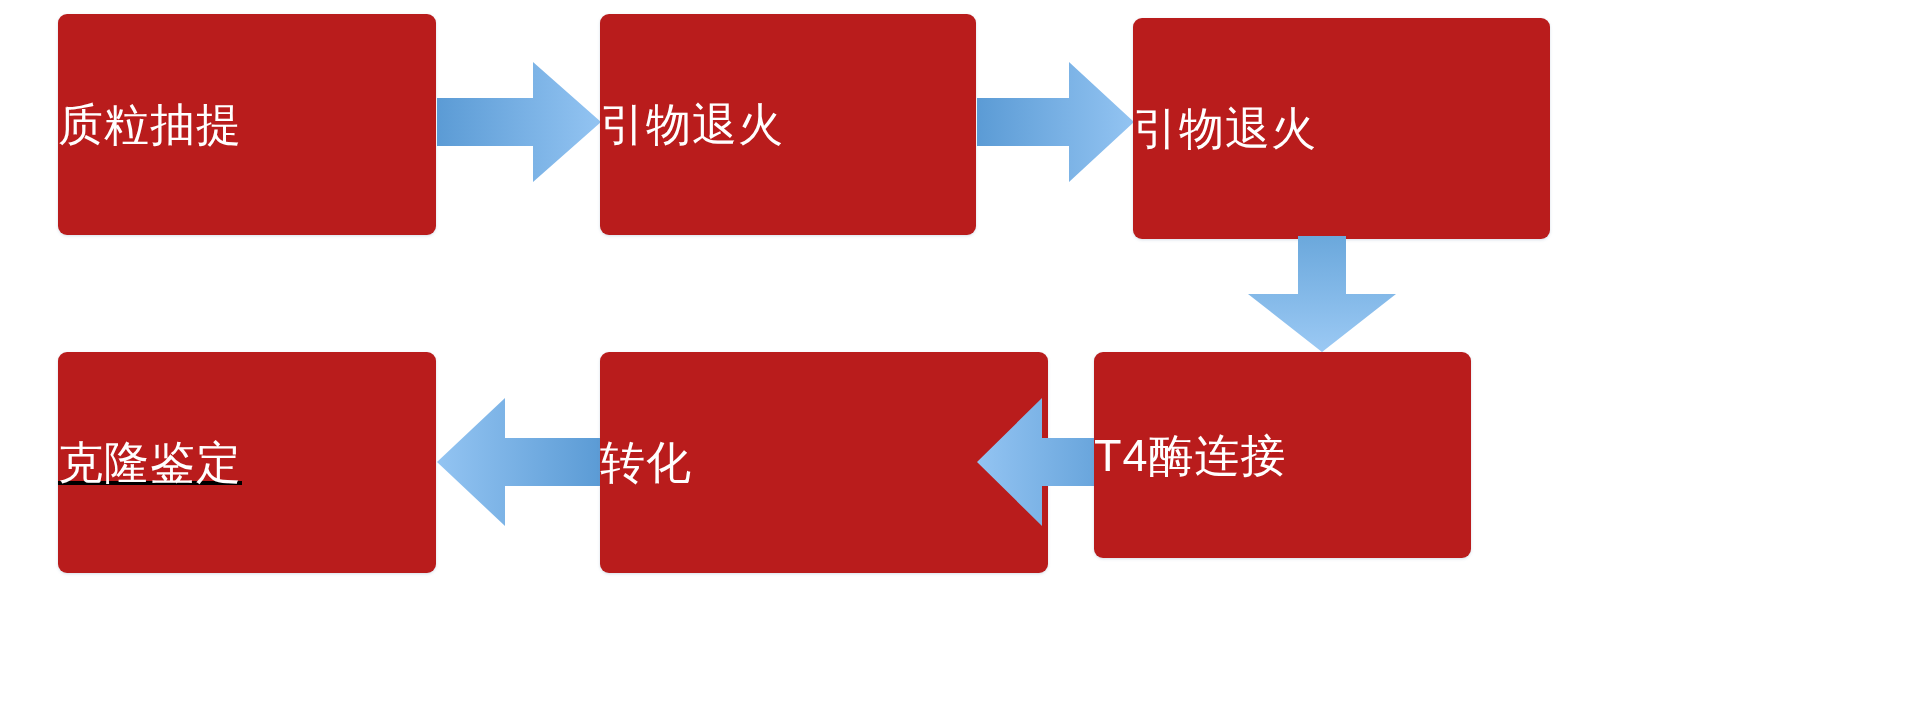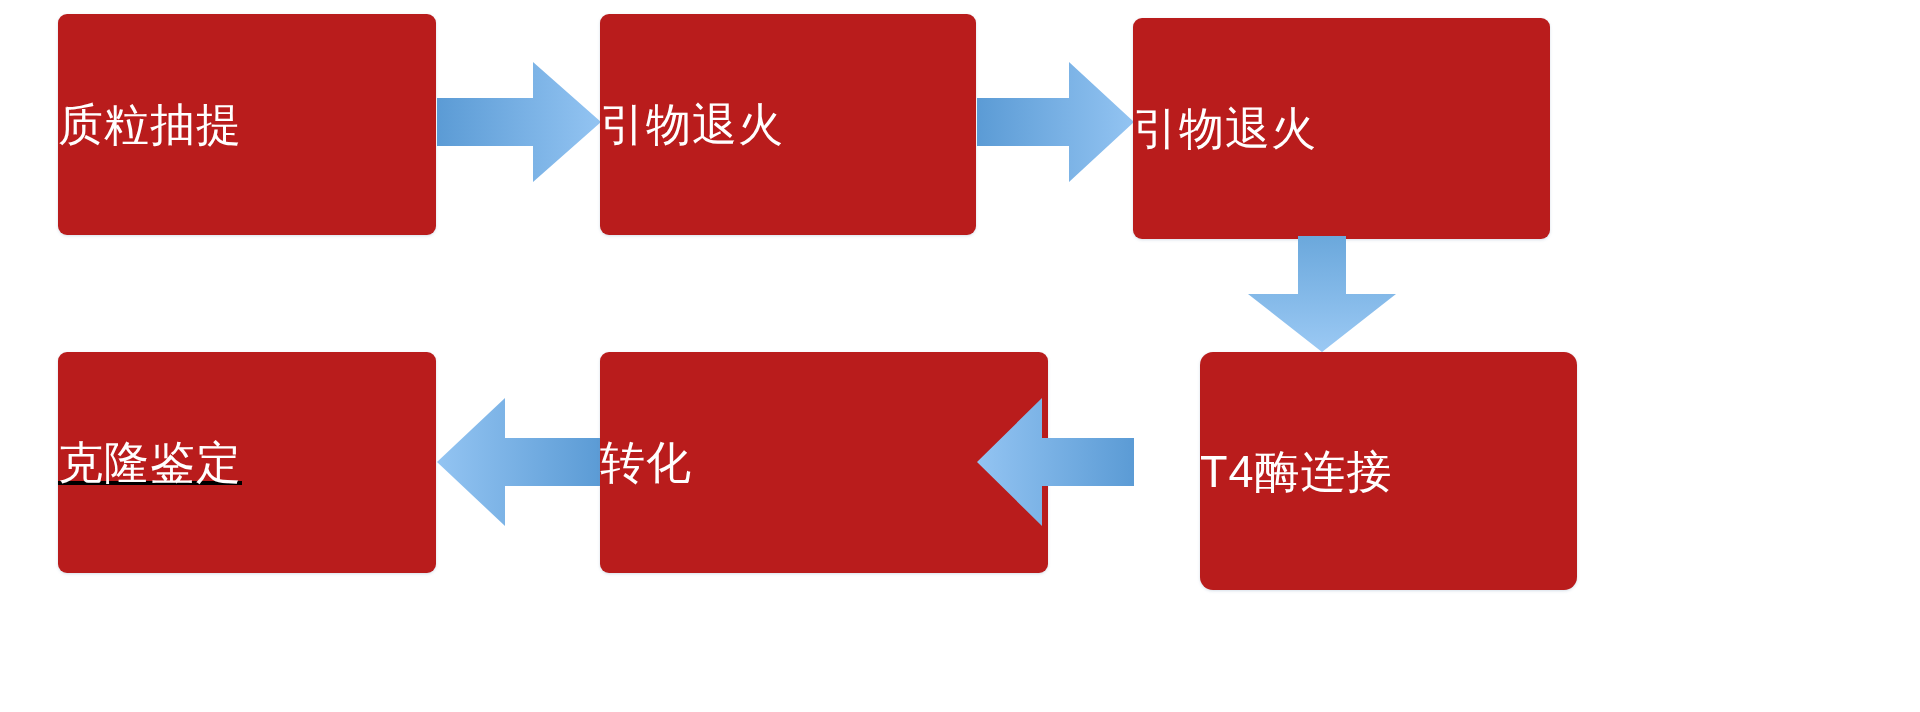--- a/index.html
+++ b/index.html
@@ -40,21 +40,21 @@
     white-space: nowrap;
     user-select: none;
   }
 
   
   #node-0 { left: 58px;   top: 14px;  width: 378px; height: 221px; }
   #node-1 { left: 600px;  top: 14px;  width: 376px; height: 221px; }
   #node-2 { left: 1133px; top: 18px;  width: 417px; height: 221px; }
   #node-3 { left: 58px;   top: 352px; width: 378px; height: 221px; text-decoration: underline; }
   #node-4 { left: 600px;  top: 352px; width: 448px; height: 221px; }
-  #node-5 { left: 1200px; top: 352px; width: 377px; height: 238px; border-radius: 13px; }
+  #node-5 { left: 1094px; top: 352px; width: 377px; height: 206px; }
 
   
   .arrow {
     position: absolute;
   }
   .arrow svg { display: block; }
 
   #arrow-0 { left: 437px;  top: 62px;  width: 164px; height: 120px; }
   #arrow-1 { left: 977px;  top: 62px;  width: 157px; height: 120px; }
   #arrow-2 { left: 1248px; top: 236px; width: 148px; height: 116px; }

